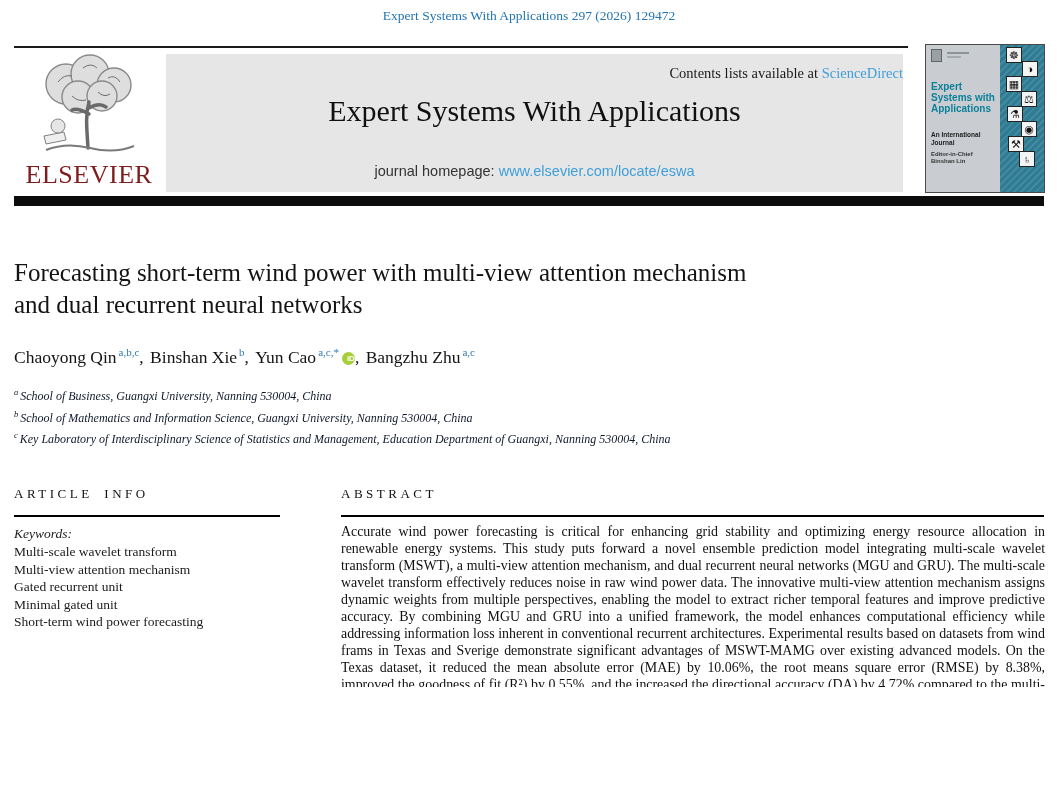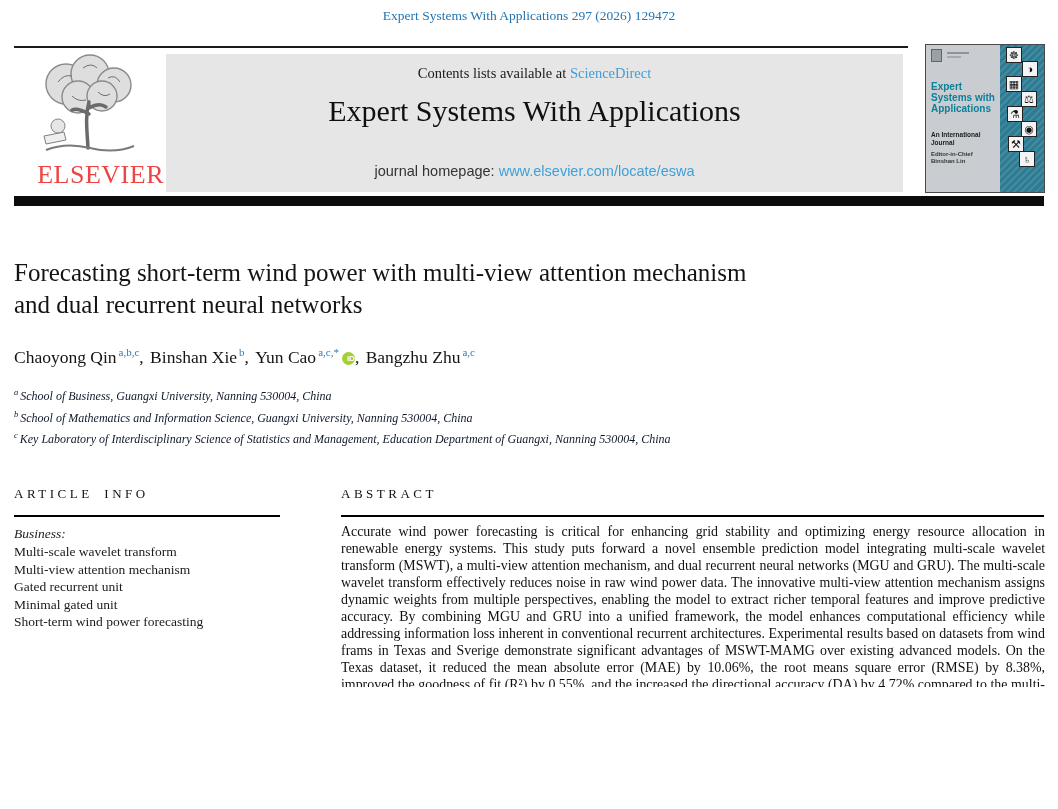--- a/index.html
+++ b/index.html
@@ -11,27 +11,27 @@
   
   .citation {
     position:absolute; top:8px; left:0; width:100%; text-align:center;
     font-size:13.5px; color:#2274b0;
   }
   
   .top-rule { position:absolute; left:14px; top:46px; width:894px; height:2px; background:#1a1a1a; }
   .logo-block { position:absolute; left:14px; top:52px; width:150px; height:140px; }
   .tree-svg { position:absolute; left:14px; top:0; }
   .elsevier-word {
-    position:absolute; left:0; bottom:2px; width:150px; text-align:right;
-    font-size:26px; color:#ef4444; letter-spacing:0.5px;
+    position:absolute; left:0; bottom:2px; width:150px; text-align:center;
+    font-size:26px; color:#7f1d1d; letter-spacing:0.5px;
   }
   .banner {
     position:absolute; left:166px; top:54px; width:737px; height:138px; background:#e6e6e6;
   }
-  .contents-line { position:absolute; top:11px; width:100%; text-align:center; font-size:14.5px; color:#1a1a1a; }
+  .contents-line { position:absolute; top:11px; width:100%; text-align:right; font-size:14.5px; color:#1a1a1a; }
   .link { color:#3f9fd8; text-decoration:none; }
   .banner-title { position:absolute; top:40px; width:100%; text-align:center; font-size:30px; color:#101010; }
   .homepage-line {
     position:absolute; bottom:13px; width:100%; text-align:center;
     font-family:"Liberation Sans", sans-serif; font-size:14.5px; color:#333;
   }
   
   .cover {
     position:absolute; left:925px; top:44px; width:120px; height:149px;
     background:#c9cdd1; border:1px solid #4a4a4a; overflow:hidden;
@@ -159,21 +159,21 @@
     <div class="affil-row"><span class="affil-marker">b</span><span>School of Mathematics and Information Science, Guangxi University, Nanning 530004, China</span></div>
     <div class="affil-row"><span class="affil-marker">c</span><span>Key Laboratory of Interdisciplinary Science of Statistics and Management, Education Department of Guangxi, Nanning 530004, China</span></div>
   </div>
 
   <div class="section-heading heading-left">ARTICLE INFO</div>
   <div class="section-heading heading-right">ABSTRACT</div>
   <div class="rule-left"></div>
   <div class="rule-right"></div>
 
   <div class="keywords">
-    <div class="keywords-label">Business:</div>
+    <div class="keywords-label">Keywords:</div>
     <div class="keyword-item">Multi-scale wavelet transform</div>
     <div class="keyword-item">Multi-view attention mechanism</div>
     <div class="keyword-item">Gated recurrent unit</div>
     <div class="keyword-item">Minimal gated unit</div>
     <div class="keyword-item">Short-term wind power forecasting</div>
   </div>
 
   <div class="abstract-text">Accurate wind power forecasting is critical for enhancing grid stability and optimizing energy resource allocation in renewable energy systems. This study puts forward a novel ensemble prediction model integrating multi-scale wavelet transform (MSWT), a multi-view attention mechanism, and dual recurrent neural networks (MGU and GRU). The multi-scale wavelet transform effectively reduces noise in raw wind power data. The innovative multi-view attention mechanism assigns dynamic weights from multiple perspectives, enabling the model to extract richer temporal features and improve predictive accuracy. By combining MGU and GRU into a unified framework, the model enhances computational efficiency while addressing information loss inherent in conventional recurrent architectures. Experimental results based on datasets from wind frams in Texas and Sverige demonstrate significant advantages of MSWT-MAMG over existing advanced models. On the Texas dataset, it reduced the mean absolute error (MAE) by 10.06%, the root means square error (RMSE) by 8.38%, improved the goodness of fit (R²) by 0.55%, and the increased the directional accuracy (DA) by 4.72% compared to the multi-scale wavelet transform and long short-term memory network (MSWT-LSTM) model. On the Sverige datasets, the improvements were 19.72%(MAE), 14.66%(RMSE), 0.20% (R²), and 9.42%(DA). This approach offers practical insights for the efficient management of wind energy resources, contributing to sustainable energy transition goals.</div>
 
 </div>

